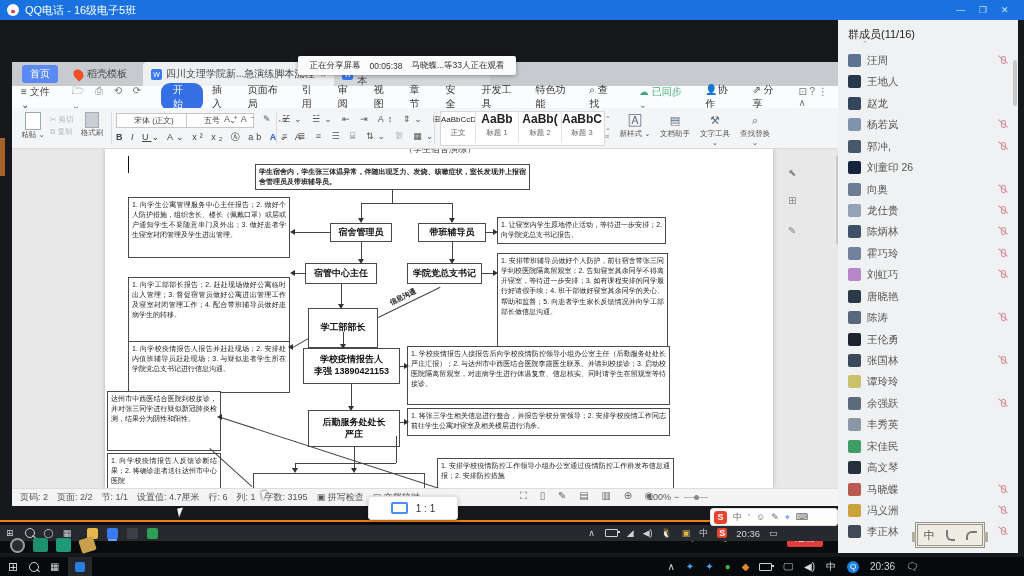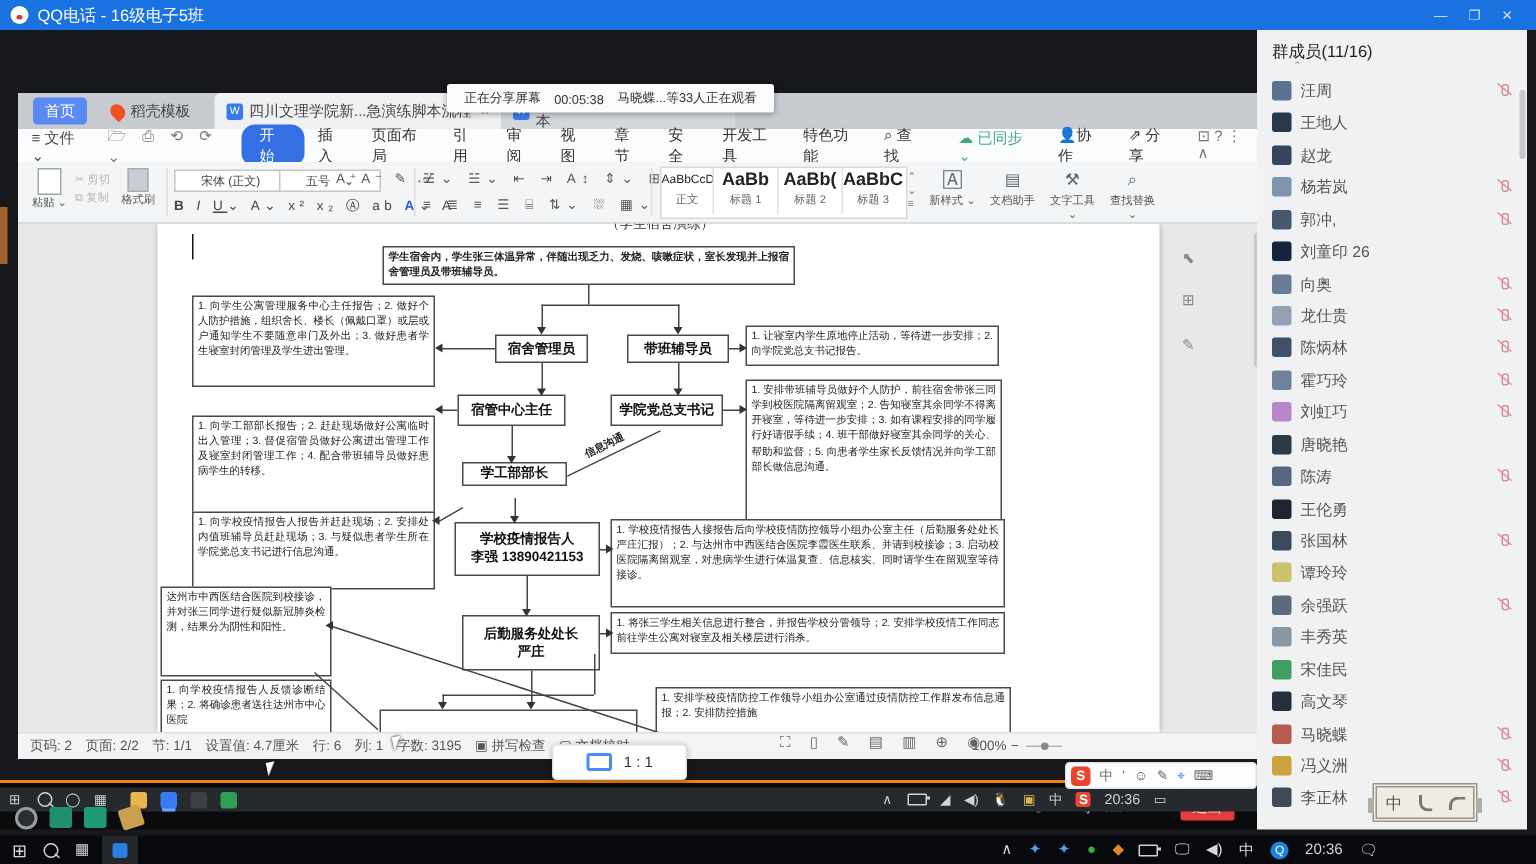--- a/index.html
+++ b/index.html
@@ -217,21 +217,21 @@
 
           <div class="fb" style="left:150px;top:15px;width:275px;height:26px;font-weight:bold;">学生宿舍内，学生张三体温异常，伴随出现乏力、发烧、咳嗽症状，室长发现并上报宿舍管理员及带班辅导员。</div>
           <div class="fb" style="left:23px;top:48px;width:162px;height:61px;">1. 向学生公寓管理服务中心主任报告；2. 做好个人防护措施，组织舍长、楼长（佩戴口罩）或层或户通知学生不要随意串门及外出；3. 做好患者学生寝室封闭管理及学生进出管理。</div>
           <div class="rb" style="left:225px;top:74px;width:62px;height:19px;">宿舍管理员</div>
           <div class="rb" style="left:313px;top:74px;width:68px;height:19px;">带班辅导员</div>
           <div class="fb" style="left:392px;top:68px;width:169px;height:27px;">1. 让寝室内学生原地停止活动，等待进一步安排；2. 向学院党总支书记报告。</div>
           <div class="fb" style="left:392px;top:104px;width:171px;height:94px;">1. 安排带班辅导员做好个人防护，前往宿舍带张三同学到校医院隔离留观室；2. 告知寝室其余同学不得离开寝室，等待进一步安排；3. 如有课程安排的同学履行好请假手续；4. 班干部做好寝室其余同学的关心、帮助和监督；5. 向患者学生家长反馈情况并向学工部部长做信息沟通。</div>
           <div class="rb" style="left:200px;top:114px;width:72px;height:21px;">宿管中心主任</div>
           <div class="rb" style="left:302px;top:114px;width:75px;height:21px;">学院党总支书记</div>
           <div class="fb" style="left:23px;top:128px;width:162px;height:70px;">1. 向学工部部长报告；2. 赶赴现场做好公寓临时出入管理；3. 督促宿管员做好公寓进出管理工作及寝室封闭管理工作；4. 配合带班辅导员做好患病学生的转移。</div>
-          <div class="rb" style="left:203px;top:159px;width:70px;height:16px;">学工部部长</div>
+          <div class="rb" style="left:203px;top:159px;width:70px;height:40px;">学工部部长</div>
           <div class="fb" style="left:23px;top:192px;width:162px;height:52px;">1. 向学校疫情报告人报告并赶赴现场；2. 安排处内值班辅导员赶赴现场；3. 与疑似患者学生所在学院党总支书记进行信息沟通。</div>
           <div class="rb" style="left:198px;top:199px;width:97px;height:36px;">
             <span>学校疫情报告人</span>
             <span>李强 13890421153</span>
           </div>
           <div class="fb" style="left:302px;top:197px;width:263px;height:59px;">1. 学校疫情报告人接报告后向学校疫情防控领导小组办公室主任（后勤服务处处长严庄汇报）；2. 与达州市中西医结合医院李霞医生联系、并请到校接诊；3. 启动校医院隔离留观室，对患病学生进行体温复查、信息核实、同时请学生在留观室等待接诊。</div>
           <div class="fb" style="left:2px;top:242px;width:114px;height:60px;">达州市中西医结合医院到校接诊，并对张三同学进行疑似新冠肺炎检测，结果分为阴性和阳性。</div>
           <div class="rb" style="left:203px;top:261px;width:92px;height:37px;">
             <span>后勤服务处处长</span>
             <span>严庄</span>

